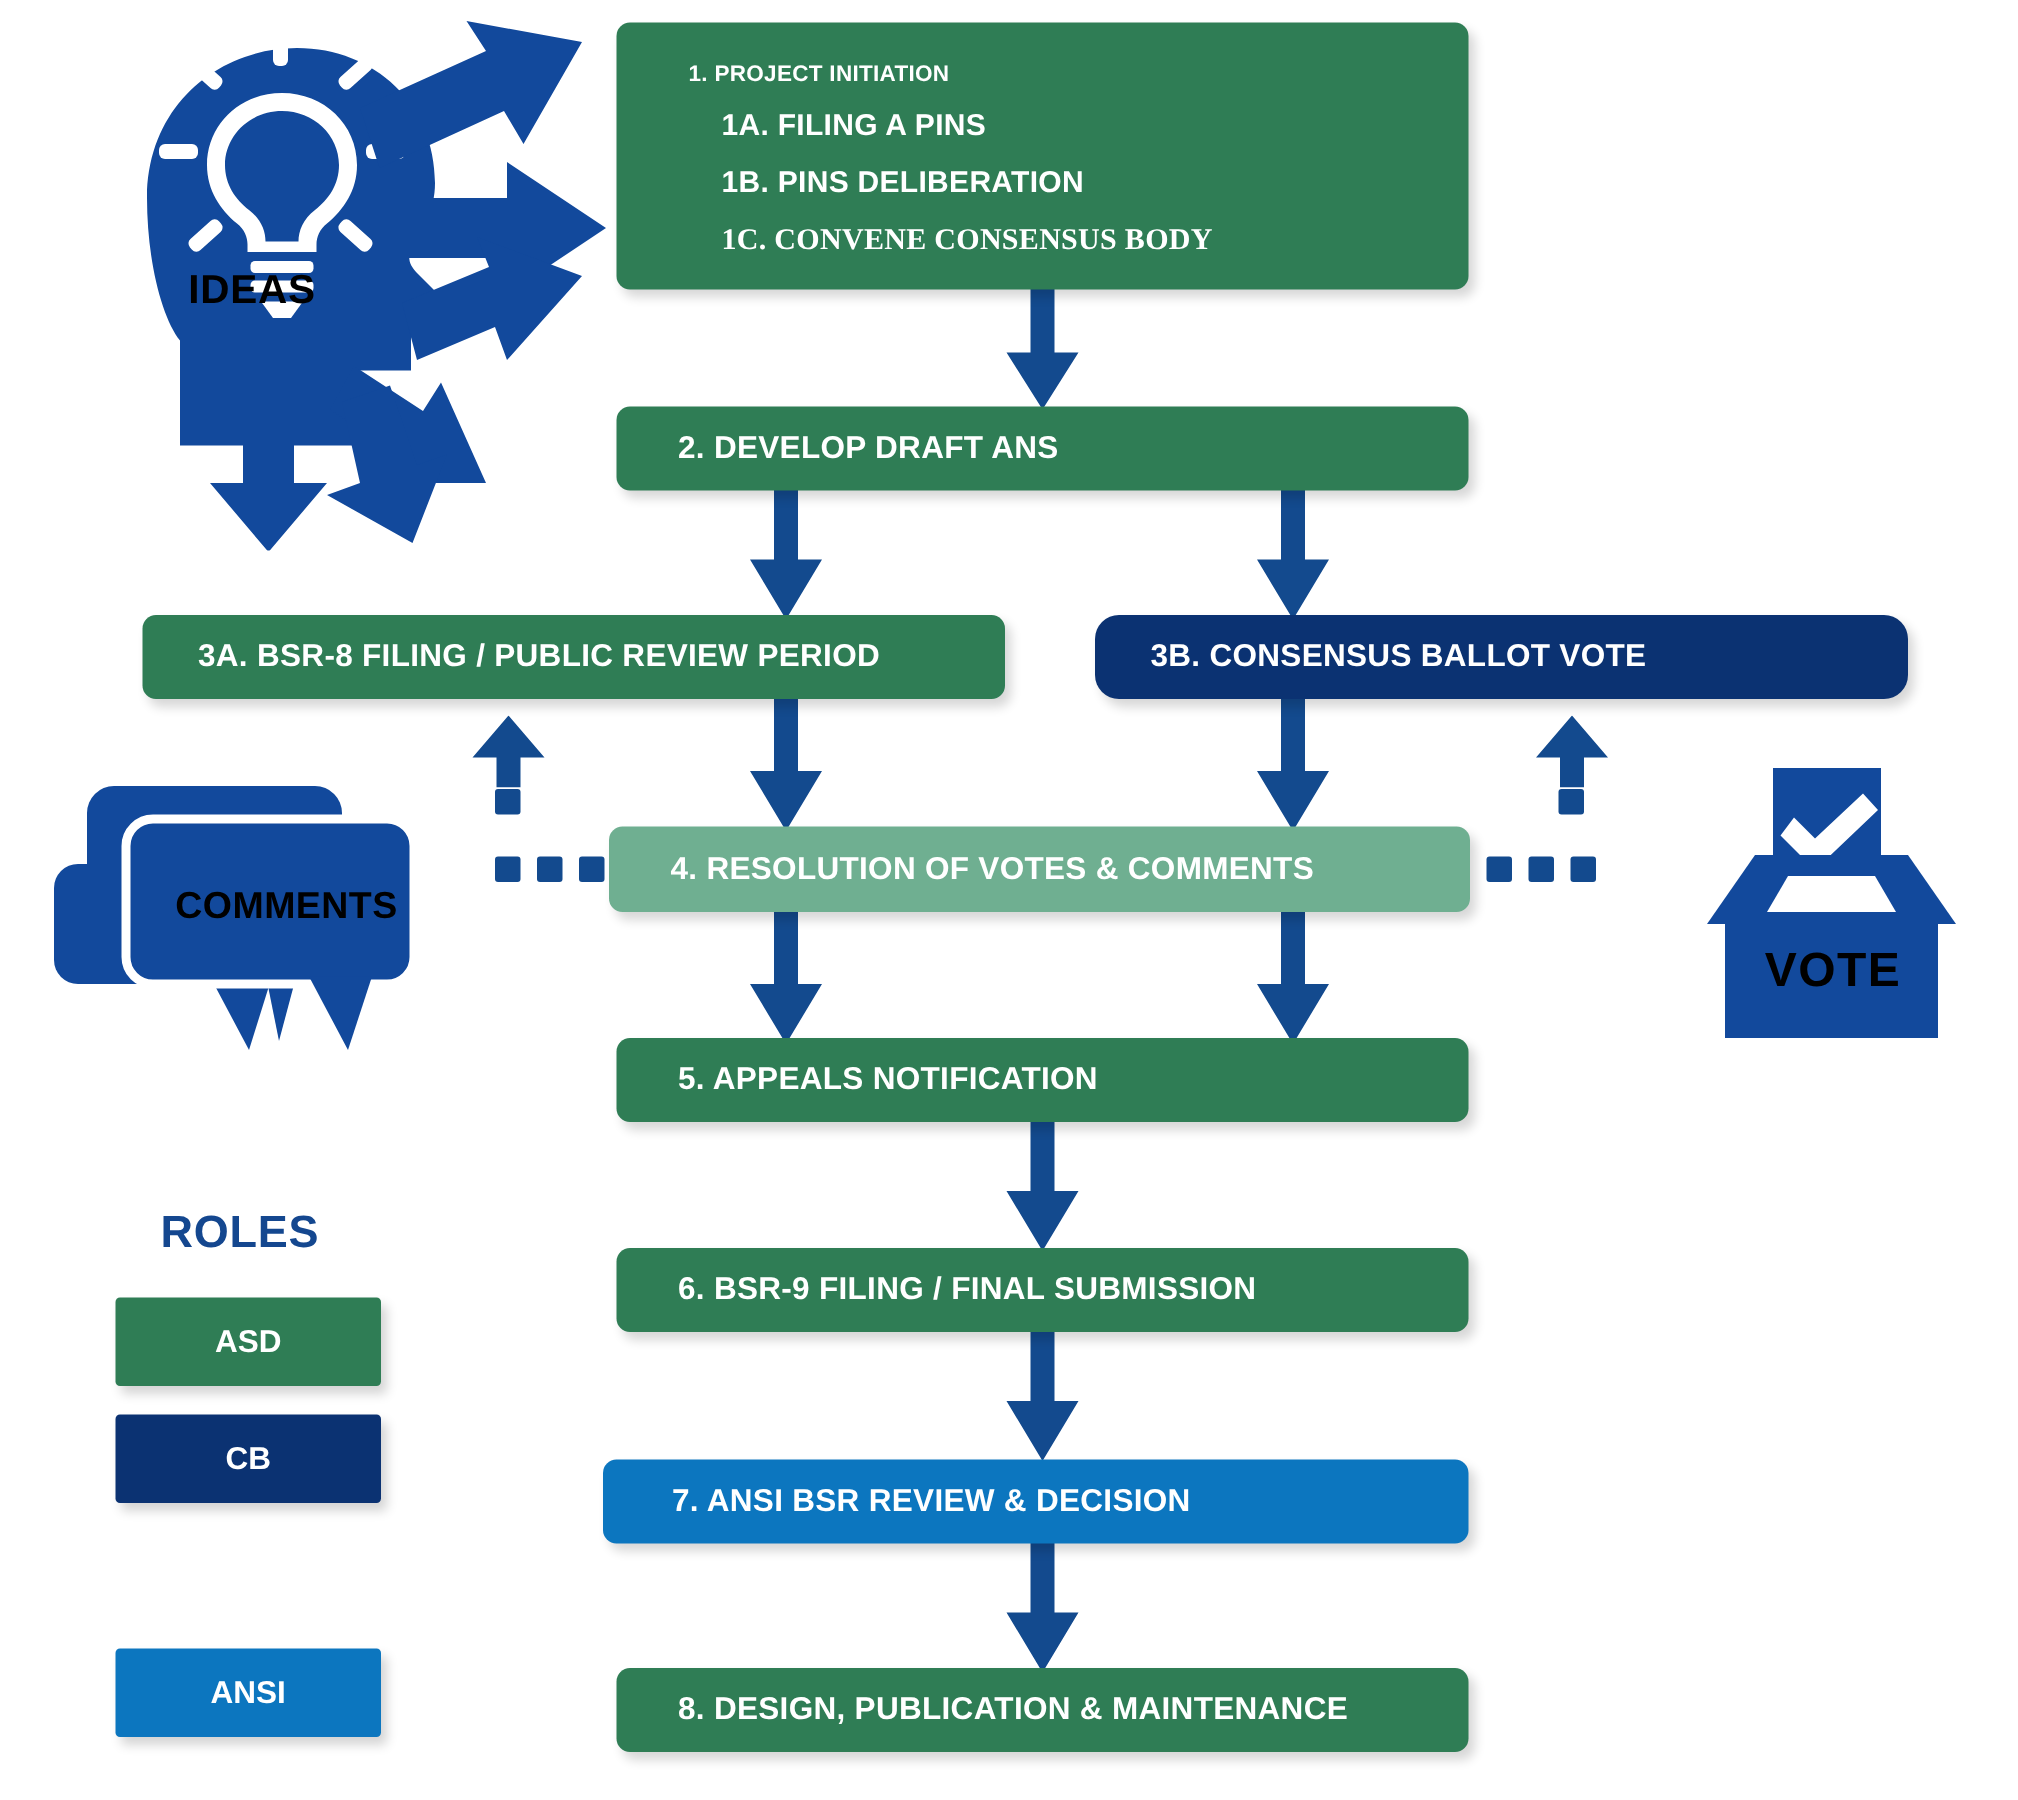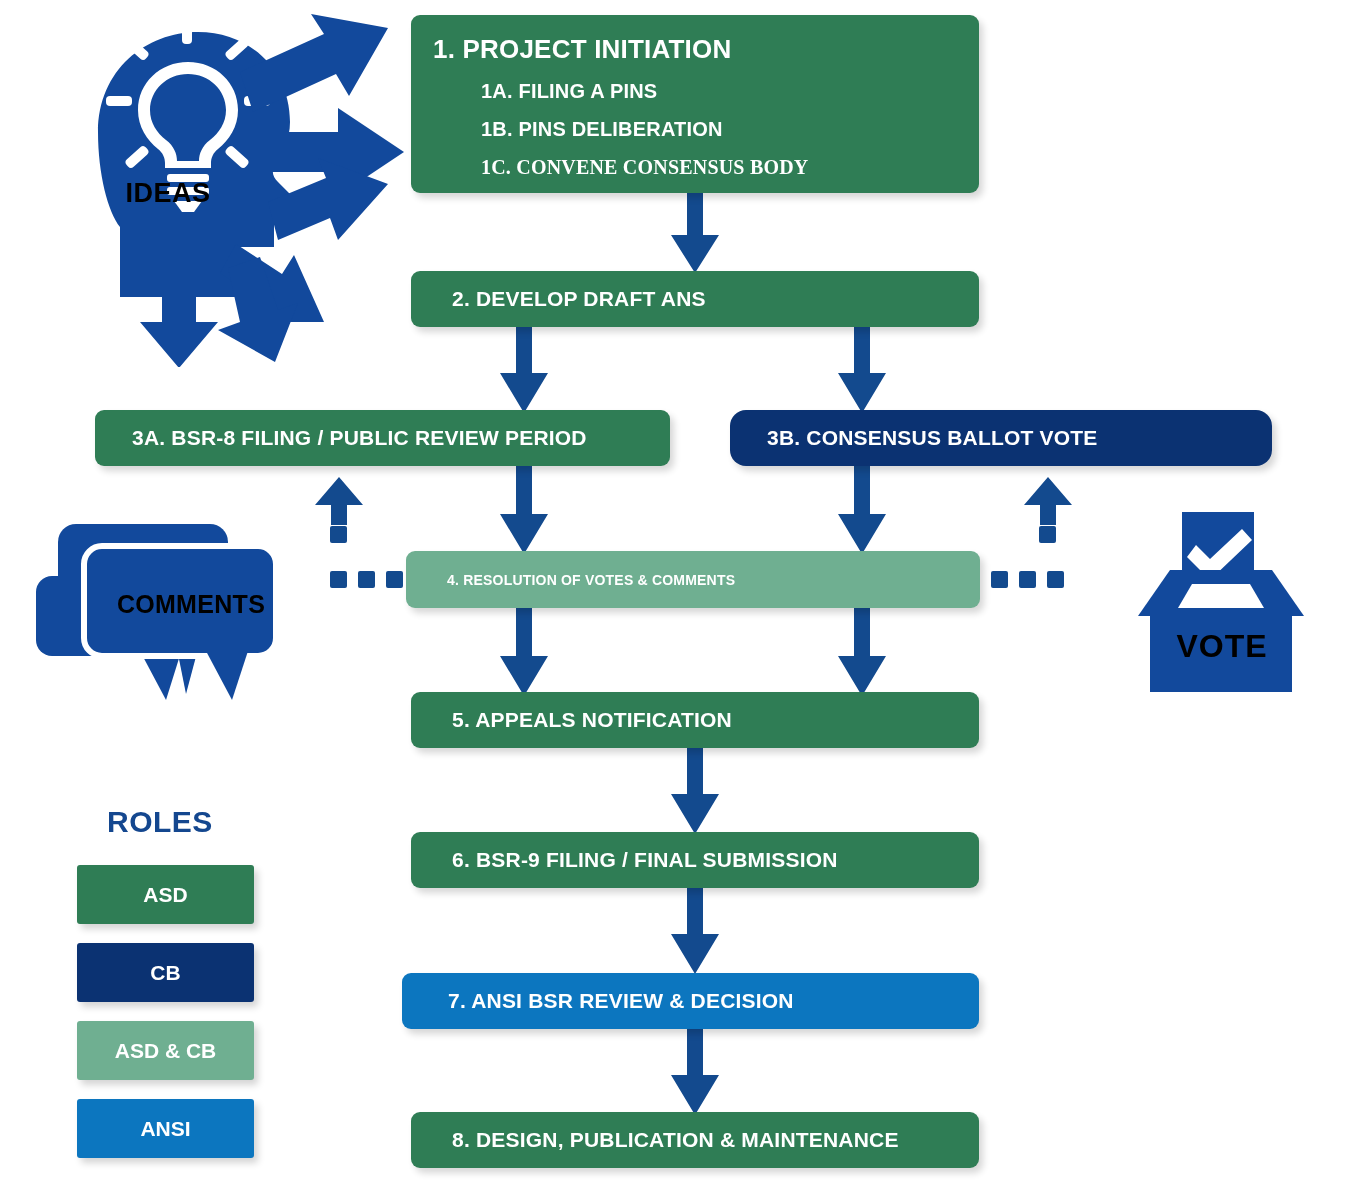--- a/index.html
+++ b/index.html
@@ -24,28 +24,28 @@
     justify-content: center;
   }
   .pbox .ln { white-space: nowrap; }
   .c-asd   { background: #2F7D55; }
   .c-cb    { background: #0B3272; }
   .c-both  { background: #6FAF91; }
   .c-ansi  { background: #0C76BF; }
 
   
   #box1 { left: 411px; top: 15px; width: 568px; height: 178px; padding: 14px 0 10px 0; }
-  #box1 .title { font-size: 26px; padding-left: 22px; margin-bottom: 15px; }
+  #box1 .title { font-size: 15px; padding-left: 48px; margin-bottom: 15px; }
   #box1 .sub   { font-size: 20px; padding-left: 70px; margin-bottom: 15px; }
   #box1 .sub:last-child { margin-bottom: 0; font-family: Liberation Serif, serif; }
 
   #box2  { left: 411px; top: 271px; width: 568px; height: 56px; font-size: 21px; padding-left: 41px; }
   #box3a { left: 95px;  top: 410px; width: 575px; height: 56px; font-size: 21px; padding-left: 37px; }
   #box3b { left: 730px; top: 410px; width: 542px; height: 56px; font-size: 21px; padding-left: 37px; border-radius: 16px; }
-  #box4  { left: 406px; top: 551px; width: 574px; height: 57px; font-size: 14px; padding-left: 41px; }
+  #box4  { left: 406px; top: 551px; width: 574px; height: 57px; font-size: 21px; padding-left: 41px; }
   #box5  { left: 411px; top: 692px; width: 568px; height: 56px; font-size: 21px; padding-left: 41px; }
   #box6  { left: 411px; top: 832px; width: 568px; height: 56px; font-size: 21px; padding-left: 41px; }
   #box7  { left: 402px; top: 973px; width: 577px; height: 56px; font-size: 21px; padding-left: 46px; }
   #box8  { left: 411px; top: 1112px; width: 568px; height: 56px; font-size: 21px; padding-left: 41px; }
 
   
   .arrow { position: absolute; }
 
   
   .dotrow { position: absolute; display: flex; align-items: center; gap: 11px; }
@@ -253,20 +253,17 @@
     <div class="ln">8.  DESIGN, PUBLICATION &amp; MAINTENANCE</div>
   </div>
 
   <div id="roles-title">ROLES</div>
   <div id="lg0" class="legend-box c-asd">
     <span>ASD</span>
   </div>
   <div id="lg1" class="legend-box c-cb">
     <span>CB</span>
   </div>
-  <div id="lg2" class="legend-box c-both">
-    <span>ASD &amp; CB</span>
-  </div>
   <div id="lg3" class="legend-box c-ansi">
     <span>ANSI</span>
   </div>
 
 </div>
 
 </body></html>

